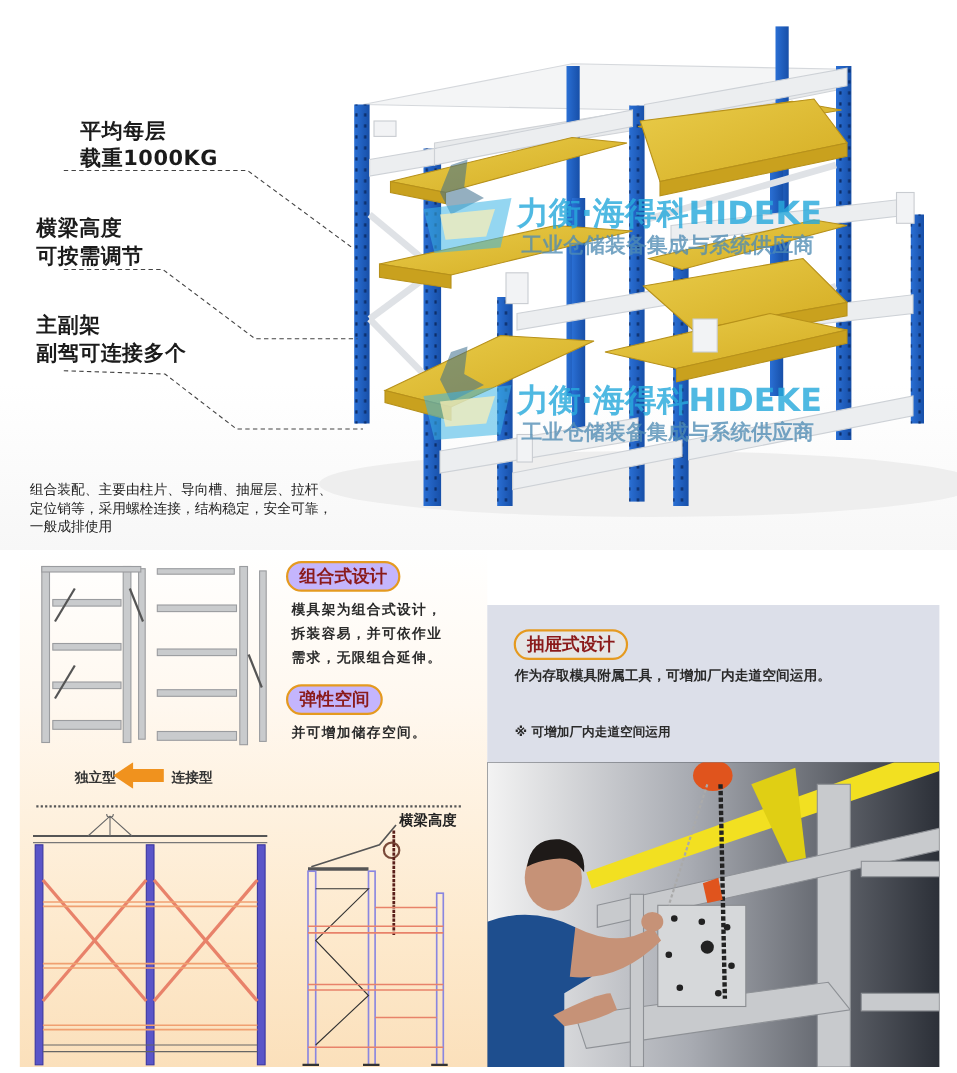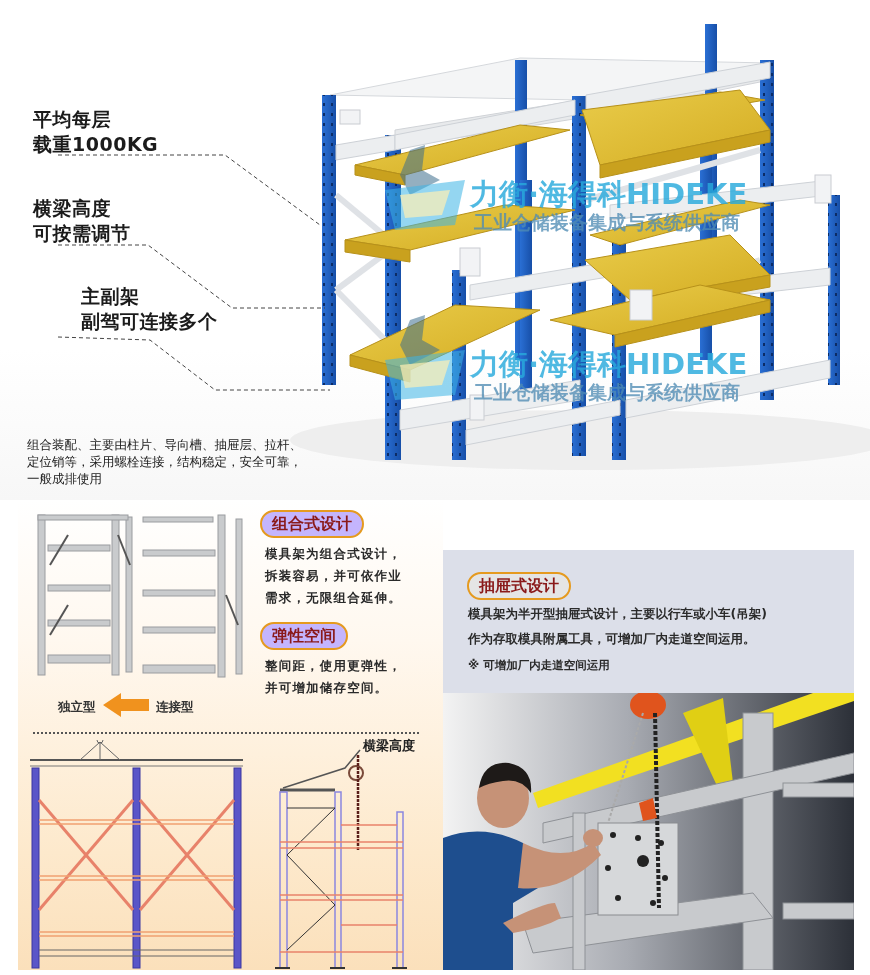--- a/index.html
+++ b/index.html
@@ -5,23 +5,23 @@
   * { box-sizing: border-box; margin: 0; padding: 0; }
   html, body { width: 870px; height: 975px; background: #ffffff; overflow: hidden; }
   body { position: relative; font-family: "DejaVu Sans", "Liberation Sans", sans-serif; color: #1a1a1a; }
 
   
   .hero { position: absolute; left: 0; top: 0; width: 870px; height: 500px;
           background: linear-gradient(180deg, #ffffff 0%, #ffffff 70%, #f7f7f7 100%); }
   .hero-svg { position: absolute; left: 0; top: 0; }
   .feature { position: absolute; left: 33px; font-weight: bold; font-size: 19px; line-height: 25px; color: #1b1b1b; letter-spacing: 0.5px; }
   .feature .l { display: block; white-space: nowrap; }
-  .f1 { top: 107px; }
+  .f1 { top: 107px; margin-left: 40px; }
   .f2 { top: 196px; }
-  .f3 { top: 284px; margin-left: 48px; }
+  .f3 { top: 284px; }
   .desc { position: absolute; left: 27px; top: 436px; width: 360px; font-size: 12.5px; line-height: 17px; color: #222; }
   .desc .l { display: block; white-space: nowrap; }
 
   .wm { position: absolute; font-weight: bold; white-space: nowrap; pointer-events: none; }
   .wm-main { font-size: 29px; color: rgba(40,170,220,0.82); letter-spacing: 0px; font-family: "DejaVu Sans", sans-serif; }
   .wm-sub { font-size: 19px; color: rgba(80,140,180,0.78); }
 
   
   .warm { position: absolute; left: 18px; top: 500px; width: 425px; height: 470px;
           background: linear-gradient(180deg, #ffffff 0%, #fff8ef 30%, #fde9cc 75%, #fbe0bb 100%); }
@@ -198,36 +198,35 @@
     <rect x="115" y="122" width="72" height="6"></rect>
       <rect x="115" y="160" width="72" height="8"></rect>
   </g>
   <g stroke="#555" stroke-width="2">
     <line x1="22" y1="60" x2="40" y2="30"></line>
       <line x1="22" y1="130" x2="40" y2="100"></line>
     <line x1="90" y1="30" x2="102" y2="60"></line>
       <line x1="198" y1="90" x2="210" y2="120"></line>
   </g>
 </svg>
-<span class="lbl" style="left:58px;top:699px">独立型</span>
+<span class="lbl" style="left:68px;top:699px">独立型</span>
 <svg style="position:absolute;left:103px;top:693px" width="46" height="24">
   <polygon points="0,12 18,0 18,6 46,6 46,18 18,18 18,24" fill="#f0921e"></polygon>
 </svg>
 <span class="lbl" style="left:156px;top:699px">连接型</span>
 
 <div class="badge" style="left:260px;top:510px">组合式设计</div>
 <div class="btxt" style="left:265px;top:543px">
   <span class="l">模具架为组合式设计，</span>
   <span class="l">拆装容易，并可依作业</span>
   <span class="l">需求，无限组合延伸。</span>
 </div>
 
 <div class="badge" style="left:260px;top:622px">弹性空间</div>
 <div class="btxt" style="left:265px;top:655px">
-  <span class="l">整间距，使用更弹性，</span>
   <span class="l">并可增加储存空间。</span>
 </div>
 
 <div class="dotline"></div>
 <div class="spec-title">横梁高度</div>
 
 <svg style="position:absolute;left:25px;top:740px" width="410" height="230" viewBox="0 0 410 230">
 
   <g>
     <line x1="5" y1="20" x2="218" y2="20" stroke="#555" stroke-width="2"></line>
@@ -282,21 +281,20 @@
       <line x1="250" y1="228" x2="265" y2="228"></line>
         <line x1="305" y1="228" x2="320" y2="228"></line>
         <line x1="367" y1="228" x2="382" y2="228"></line>
     </g>
   </g>
 </svg>
 
 <section class="grey"></section>
 <div class="badge" style="left:467px;top:572px;background:#e5e5e5">抽屉式设计</div>
 <div class="gtxt" style="left:468px;top:601px">
-  <span class="l">模具架为半开型抽屉式设计，主要以行车或小车(吊架)</span>
   <span class="l">作为存取模具附属工具，可增加厂内走道空间运用。</span>
 </div>
 <div class="gnote" style="left:468px;top:658px">※ 可增加厂内走道空间运用</div>
 
 <div class="photo">
   <svg width="411" height="277" viewBox="0 0 411 277">
     <defs>
       <linearGradient id="bg" x1="0" y1="0" x2="1" y2="0">
         <stop offset="0" stop-color="#f3f3f3"></stop>
           <stop offset="0.45" stop-color="#a8abb2"></stop>

